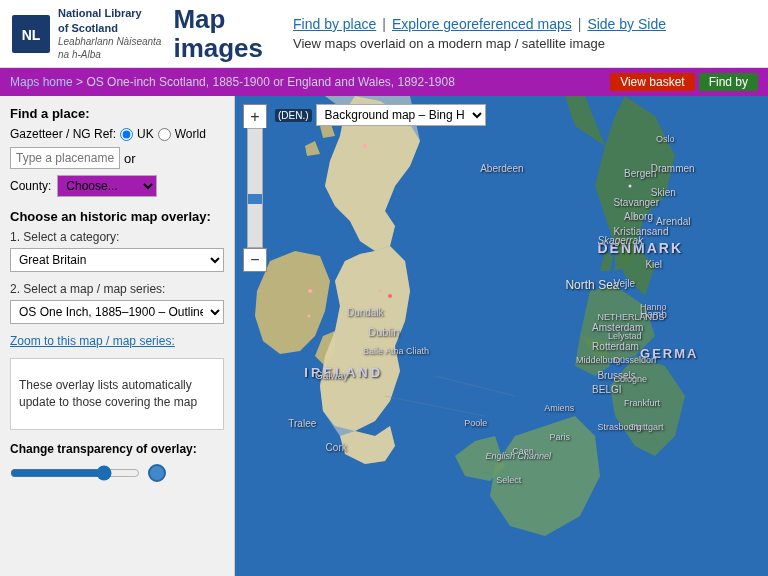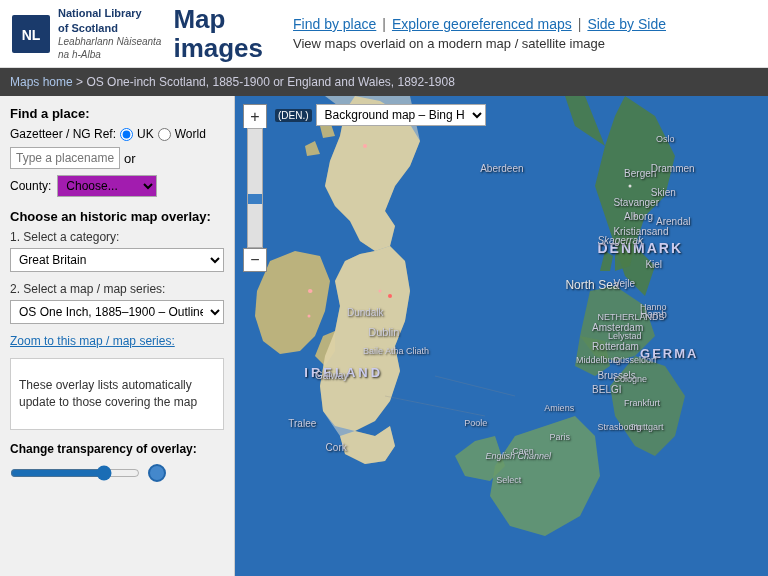--- a/index.html
+++ b/index.html
@@ -69,21 +69,21 @@
     #header-nav-links .sep {
       color: #666;
     }
     #header-subtitle {
       color: #333;
       font-size: 13px;
     }
 
     
     #breadcrumb-bar {
-      background: #404040;
+      background: #a21caf;
       color: #ccd;
       padding: 5px 10px;
       font-size: 12px;
       display: flex;
       align-items: center;
       justify-content: space-between;
       height: 28px;
     }
     #breadcrumb-bar a {
       color: #aac4e8;
@@ -370,20 +370,24 @@
   </div>
 </div>
 
 <div id="breadcrumb-bar">
   <div id="breadcrumb-text">
     <a>Maps home</a>
     <span> &gt; </span>
     <span>OS One-inch Scotland, 1885-1900</span>
     <span> or </span>
     <span>England and Wales, 1892-1908</span>
+  </div>
+  <div id="breadcrumb-buttons">
+    <button class="btn-basket">View basket</button>
+    <button class="btn-findby">Find by</button>
   </div>
 </div>
 
 <div id="main">
 
   <div id="left-panel">
     <div id="find-place-label" class="section-title">Find a place:</div>
 
     <div id="gazetteer-row">
       <label>Gazetteer / NG Ref:</label>

